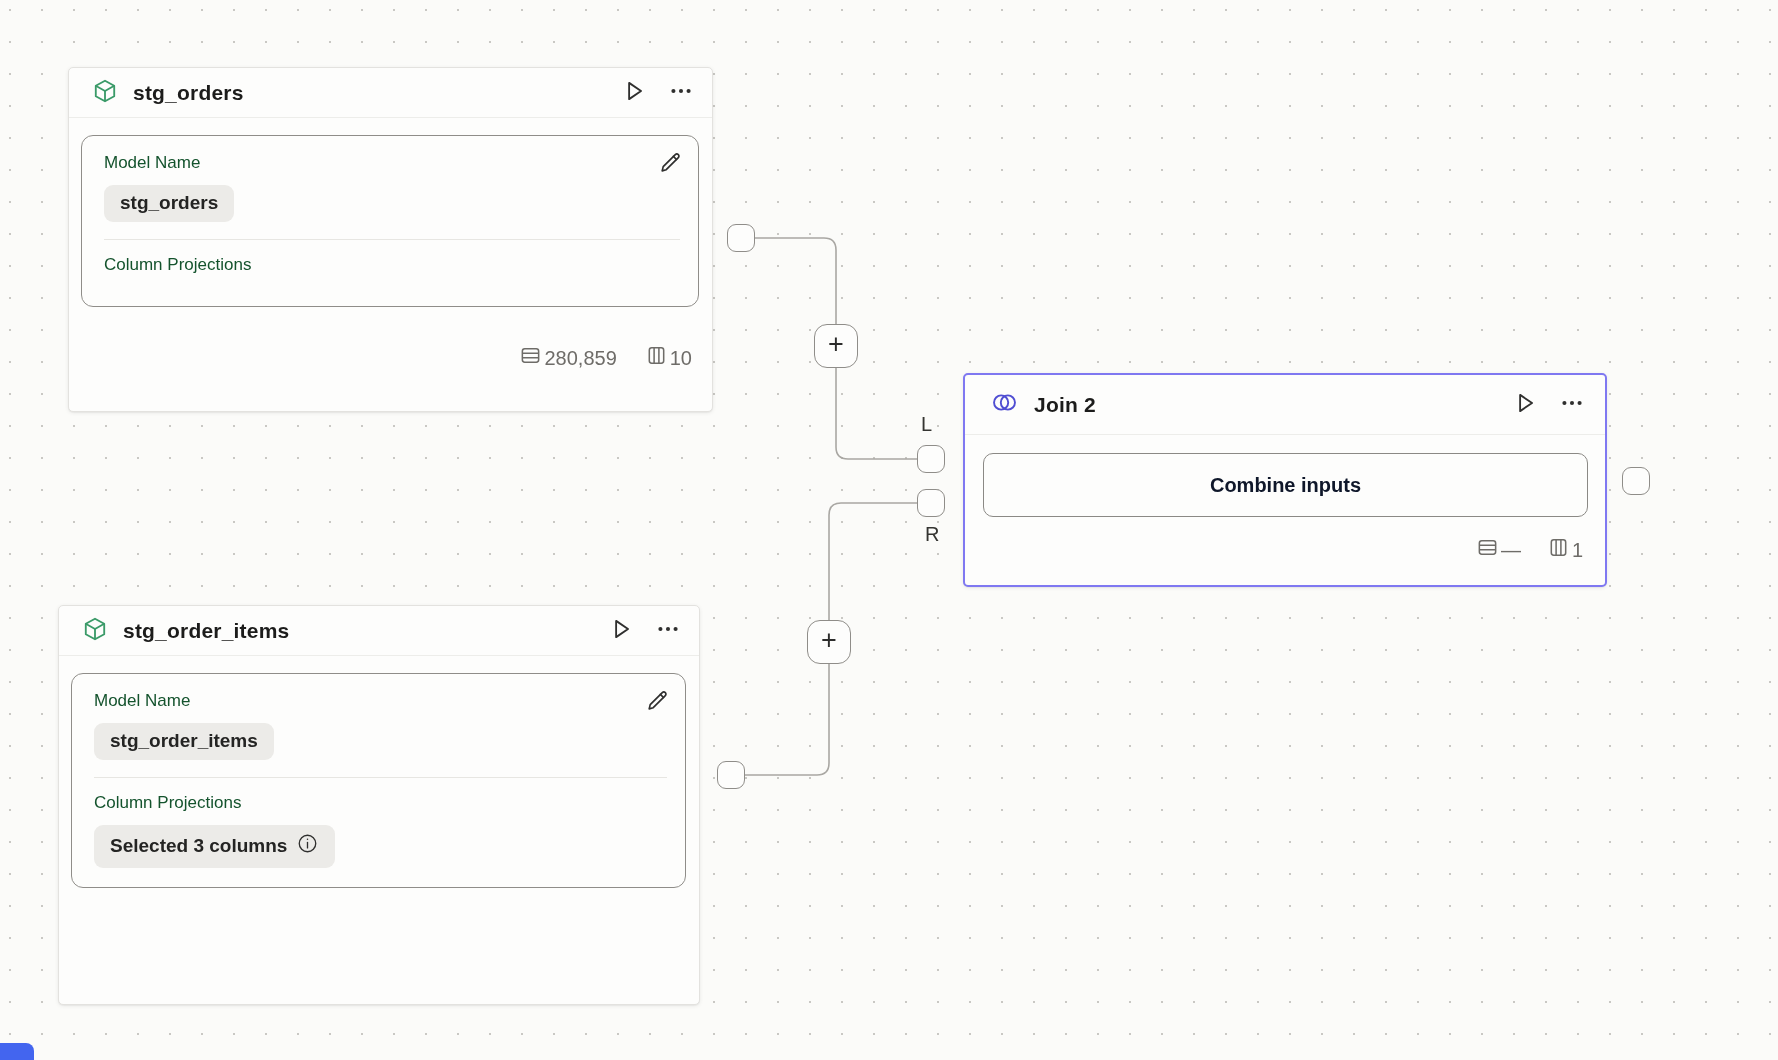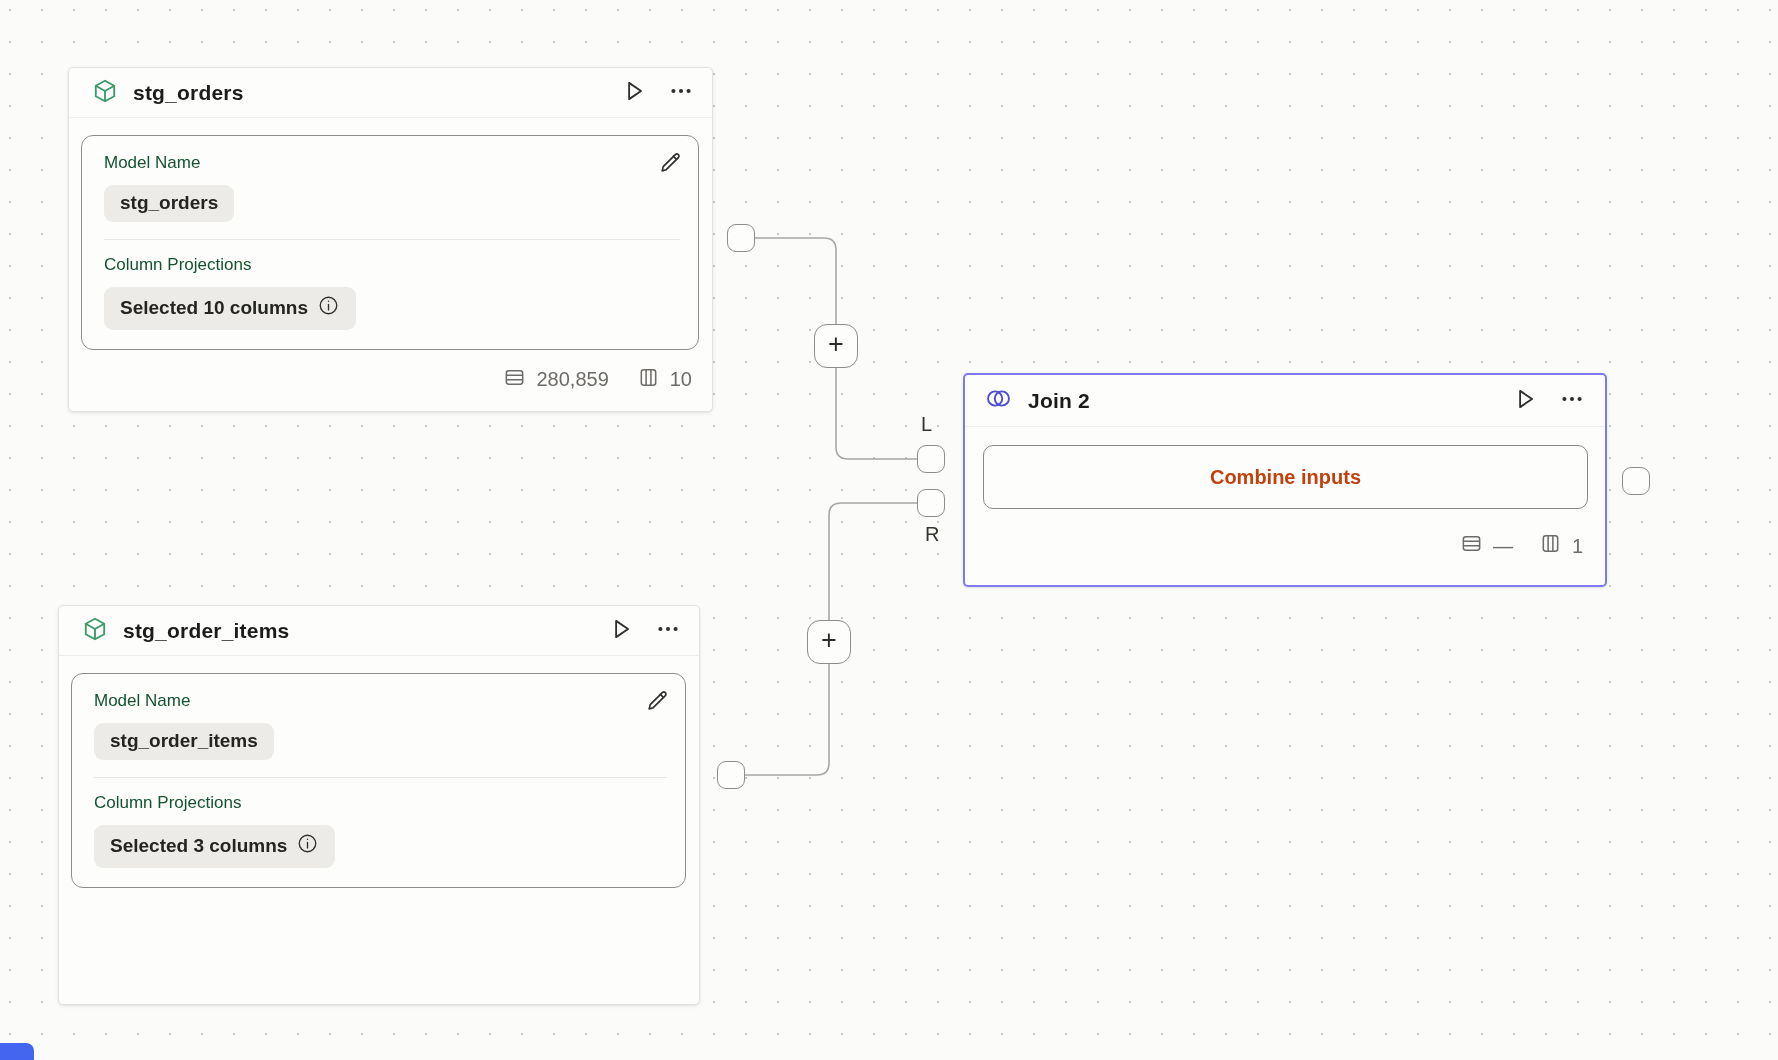--- a/index.html
+++ b/index.html
@@ -43,29 +43,29 @@
     display: inline-flex; align-items: center; gap: 9px;
     background: #ecebe8; border-radius: 9px; padding: 7px 16px 8px;
     font-size: 19px; font-weight: bold; color: #242423;
   }
   .inner-divider { border: none; border-top: 1px solid #e7e6e2; margin: 17px 0 15px; }
 
   .node-footer {
     flex: 1; display: flex; align-items: center; justify-content: flex-end;
     gap: 28px; padding: 0 20px 2px;
   }
-  .stat { display: flex; align-items: center; gap: 10px; font-size: 20px; color: #6e6c68; }
+  .stat { display: flex; align-items: center; gap: 2px; font-size: 20px; color: #6e6c68; }
 
   
   .node.join { border: 2px solid #7f78f1; }
-  .node.join .node-header { height: 52px; padding: 0 20px 0 20px; gap: 16px; }
+  .node.join .node-header { height: 60px; padding: 0 20px 0 26px; gap: 16px; }
   .combine-btn {
     display: block; margin: 18px 17px 0 18px; height: 64px; flex: none;
     background: #fdfdfc; border: 1.4px solid #8b8985; border-radius: 10px;
-    font-family: inherit; font-size: 20px; font-weight: bold; color: #c2410c; cursor: pointer;
+    font-family: inherit; font-size: 20px; font-weight: bold; color: #0f172a; cursor: pointer;
   }
   .node.join .node-footer { padding-right: 22px; gap: 26px; }
 
   
   .port {
     position: absolute; width: 28px; height: 28px;
     background: #fdfdfc; border: 1.6px solid #8f8d89; border-radius: 9px;
   }
   .add-btn {
     position: absolute; width: 44px; height: 44px;
@@ -129,30 +129,20 @@
               <path d="M14.8 6.2 l2.9 2.9"></path>
           </svg>
         </span>
       </button>
       <div class="field-label">Model Name</div>
       <span class="chip">
         <span>stg_orders</span>
       </span>
       <hr class="inner-divider">
       <div class="field-label">Column Projections</div>
-      <span class="chip">
-        <span>Selected 10 columns</span>
-        <span>
-          <svg viewBox="0 0 24 24" width="23" height="23" fill="none" stroke="#2f2f2e" stroke-width="1.4">
-            <circle cx="12" cy="12" r="8.6"></circle>
-              <path d="M12 11 V16.6" stroke-linecap="round"></path>
-              <circle cx="12" cy="7.6" r="0.8" fill="#2f2f2e" stroke="none"></circle>
-          </svg>
-        </span>
-      </span>
     </div>
 
     <div class="node-footer">
       <span class="stat">
         <span>
           <svg viewBox="0 0 24 24" width="23" height="23" fill="none" stroke="#6e6c68" stroke-width="1.6">
               <rect x="3.5" y="5" width="17" height="14" rx="2.5"></rect>
               <path d="M3.5 9.7 H20.5 M3.5 14.3 H20.5"></path>
             </svg>
         </span>

